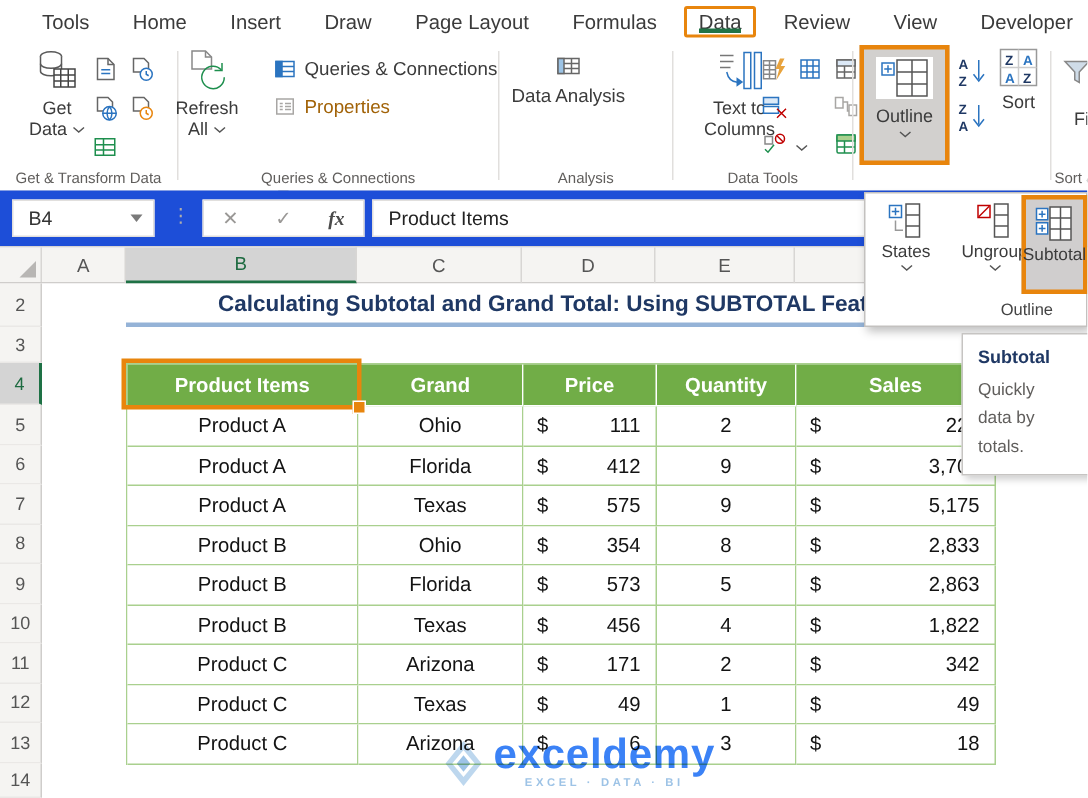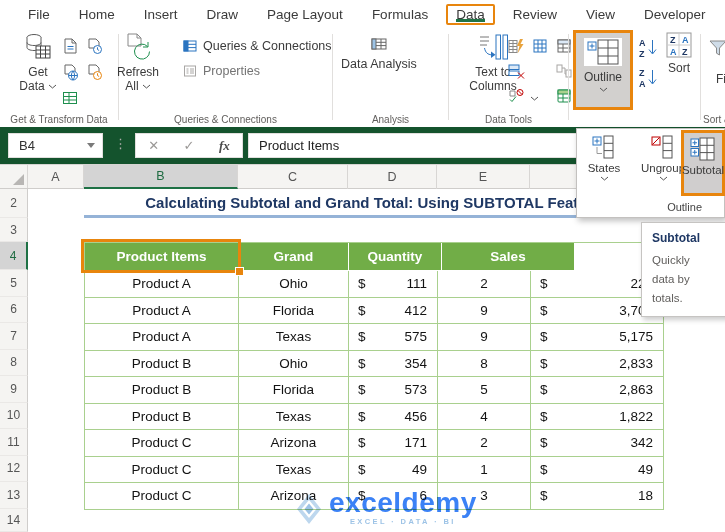--- a/index.html
+++ b/index.html
@@ -16,27 +16,27 @@
   
   .ribbon{position:absolute;top:28px;left:0;right:0;height:99px;background:#fff;border-bottom:1px solid #e1dfdd;}
   .rsep{position:absolute;top:6px;height:86px;width:1px;background:#e1dfdd;}
   .rlabel{position:absolute;bottom:2px;font-size:10px;color:#605e5c;text-align:center;white-space:nowrap;}
   .bigbtn{position:absolute;top:4px;display:flex;flex-direction:column;align-items:center;
           font-size:12px;color:#3b3b3b;line-height:14px;text-align:center;}
   .bigbtn .bicon{margin-bottom:3px;}
   .brow2{display:flex;align-items:center;gap:3px;justify-content:center;}
   .sicon{position:absolute;width:20px;height:20px;display:flex;align-items:center;justify-content:center;}
   .rrow{position:absolute;display:flex;align-items:center;gap:5px;font-size:12.5px;color:#3b3b3b;height:20px;white-space:nowrap;}
-  .rrow.disabled{color:#737373;justify-content:flex-end;}
+  .rrow.disabled{color:#a16207;justify-content:flex-end;}
   .outline-btn{position:absolute;left:573px;top:2px;width:60px;height:80px;background:#d2d0ce;
           border:3px solid #E8850D;box-sizing:border-box;display:flex;flex-direction:column;
           align-items:center;font-size:12px;color:#3b3b3b;}
   .outline-btn .iconbox{width:38px;height:28px;background:#fff;margin:5px 0 4px;display:flex;align-items:center;justify-content:center;}
   
-  .fbar{position:absolute;top:127px;left:0;right:0;height:38px;background:#14532d;border-bottom:1px solid #d6d4d2;box-sizing:border-box;}
+  .fbar{position:absolute;top:127px;left:0;right:0;height:38px;background:#1d4ed8;border-bottom:1px solid #d6d4d2;box-sizing:border-box;}
   .namebox{position:absolute;left:8px;top:6px;width:95px;height:25px;background:#fff;border:1px solid #e1dfdd;
           box-sizing:border-box;display:flex;align-items:center;padding-left:10px;font-size:13px;color:#333;}
   .ddtri{margin-left:auto;margin-right:7px;width:0;height:0;border-left:4px solid transparent;
           border-right:4px solid transparent;border-top:5px solid #7a7a7a;}
   .fmore{position:absolute;left:114px;top:9px;color:#b0aeac;font-size:13px;letter-spacing:0;}
   .fbtns{position:absolute;left:135px;top:6px;width:108px;height:25px;background:#fff;border:1px solid #e1dfdd;
           box-sizing:border-box;display:flex;align-items:center;justify-content:space-around;}
   .fx-cancel,.fx-check{color:#9a9896;font-size:13px;}
   .fx-label{color:#4a4a4a;font-size:13px;font-style:italic;font-weight:bold;font-family:"Liberation Serif",serif;}
   .ffield{position:absolute;left:248px;top:6px;right:0;height:25px;background:#fff;border:1px solid #e1dfdd;
@@ -88,21 +88,21 @@
           box-shadow:2px 3px 5px rgba(0,0,0,.2);padding:8px 10px;z-index:10;box-sizing:border-box;}
   .ttitle{font-size:12px;font-weight:bold;color:#1F3864;margin-bottom:6px;white-space:nowrap;}
   .tline{font-size:11.5px;color:#605e5c;line-height:19px;white-space:nowrap;}
 </style>
 </head>
 <body>
 
 <div class="screen">
 
   <div class="tabbar">
-      <div class="tab">File</div>
+      <div class="tab">Tools</div>
       <div class="tab">Home</div>
       <div class="tab">Insert</div>
       <div class="tab">Draw</div>
       <div class="tab">Page Layout</div>
       <div class="tab">Formulas</div>
       <div class="tab active">Data</div>
       <div class="tab">Review</div>
       <div class="tab">View</div>
       <div class="tab">Developer</div>
     </div>
@@ -437,20 +437,21 @@
           <div class="rbody"></div>
         </div>
       </div>
 
     <div class="sheet-title">Calculating Subtotal and Grand Total: Using SUBTOTAL Feature</div>
 
     <div class="dtable">
         <div class="trow">
           <div class="tcell th w0">Product Items</div>
           <div class="tcell th w1">Grand</div>
+          <div class="tcell th w2">Price</div>
           <div class="tcell th w3">Quantity</div>
           <div class="tcell th w4">Sales</div>
         </div>
         <div class="trow">
           <div class="tcell w0">Product A</div>
           <div class="tcell w1">Ohio</div>
           <div class="tcell money w2">
             <span class="cur">$</span>
             <span class="val">111</span>
           </div>

